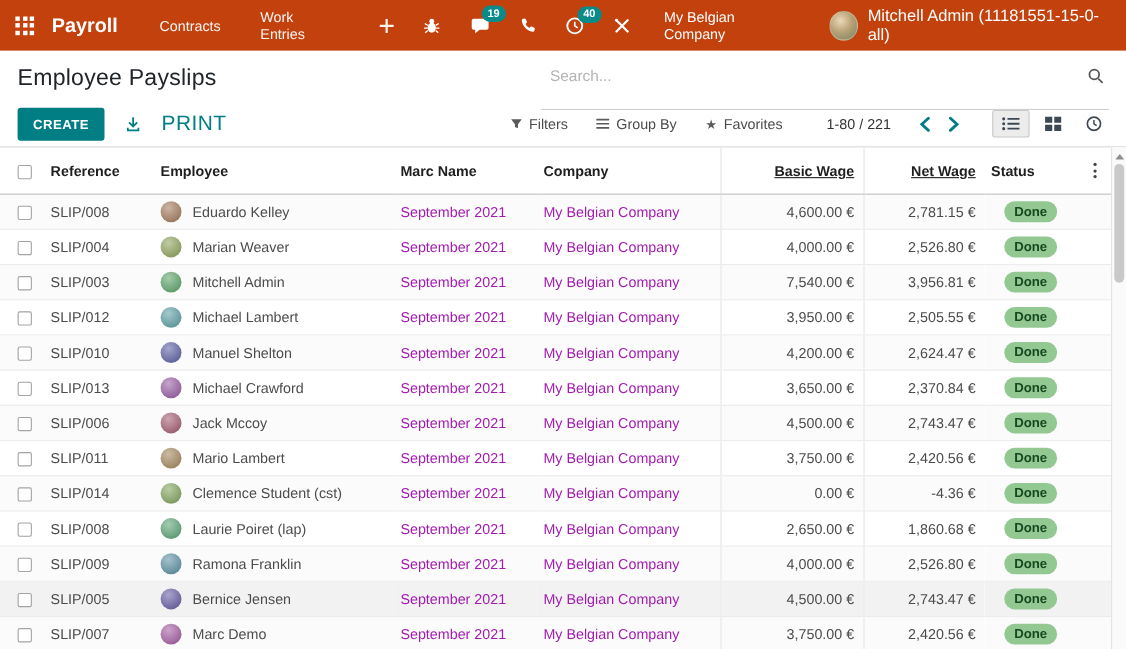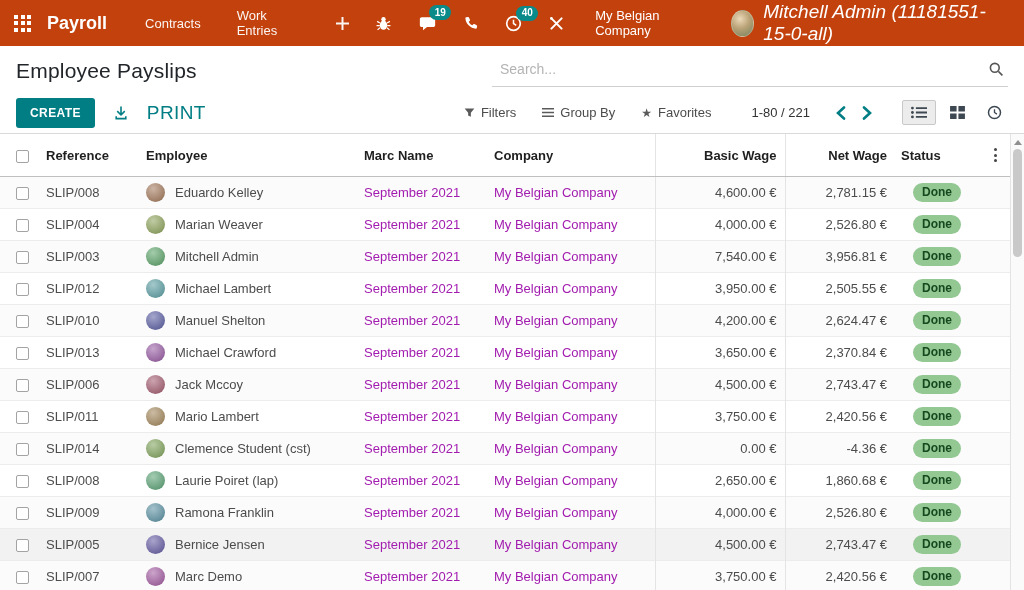--- a/index.html
+++ b/index.html
@@ -18,27 +18,27 @@
   .plus-btn { margin-right:0; display:flex; align-items:center; cursor:pointer; }
   .top-spacer { flex:1; }
   .sys-icon { position:relative; margin-left:26px; display:flex; align-items:center; cursor:pointer; }
   .sys-badge { position:absolute; top:-9px; left:11px; background:#0b8a8a; color:#fff;
     font-size:10px; font-weight:bold; padding:1.5px 5.5px; border-radius:9px; line-height:1.2; }
   .top-company { font-size:13px; margin-left:30px; cursor:pointer; }
   .top-user { display:flex; align-items:center; margin-left:30px; cursor:pointer; }
   .avatar-top { width:27px; height:27px; border-radius:50%; margin-right:9px;
     background:radial-gradient(circle at 38% 32%, #ecd9b8 0%, #b9a277 45%, #73815c 100%);
     border:1px solid rgba(255,255,255,.25); }
-  .user-name { font-size:19px;font-style:italic; }
+  .user-name { font-size:15px; }
 
   
   .page-head { display:flex; align-items:flex-start; padding:13px 16px 0 16px; height:46px; }
   .page-title { font-size:21px; font-weight:400; color:#212529; letter-spacing:.2px; }
   .search-wrap { margin-left:auto; width:516px; display:flex; align-items:center;
-    border-bottom:1px solid #d0d0d0; padding:2px 4px 9px 8px; }
+    border-bottom:1px solid #d0d0d0; padding:2px 4px 22px 8px; }
   .search-input { border:none; outline:none; flex:1; font-size:14px; color:#444;
     font-family:"Liberation Sans",sans-serif; background:transparent; }
   .search-input::placeholder { color:#b3b3b3; }
 
   
   .control-bar { display:flex; align-items:center; padding:0 14px 0 16px; height:42px;
     border-bottom:1px solid #d9d9d9; }
   .btn-create { background:#017e84; color:#fff; border:none; border-radius:3px;
     font-size:12px; font-weight:bold; letter-spacing:.4px; padding:8px 14px;
     cursor:pointer; font-family:"Liberation Sans",sans-serif; }
@@ -57,21 +57,21 @@
   .vs-btn.active { background:#ececec; border:1px solid #c8c8c8; border-radius:2px; }
 
   
   .table-wrap { position:relative; }
   table { border-collapse:collapse; table-layout:fixed; width:1010px; }
   col.c-check{width:40px} col.c-ref{width:100px} col.c-emp{width:218px}
   col.c-batch{width:130px} col.c-comp{width:167px} col.c-basic{width:130px}
   col.c-net{width:110px} col.c-status{width:85px} col.c-dots{width:30px}
   thead th { font-size:13px; font-weight:bold; color:#1f1f1f; text-align:left;
     padding:13px 6px 12px 6px; border-bottom:1px solid #bfbfbf; white-space:nowrap; }
-  thead th.num { text-align:right; }
+  thead th.num { text-align:right;text-decoration:underline; }
   th.c1, td.c1 { padding-left:16px; }
   tbody td { font-size:13px; color:#4c4c4c; padding:6px 6px; border-top:1px solid #ececec;
     white-space:nowrap; overflow:hidden; height:31px; }
   tbody tr:first-child td { border-top:none; }
   tbody tr:nth-child(odd) { background:#fbfbfb; }
   tbody tr:nth-child(12) { background:#f2f2f2; }
   td.num, th.num { border-left:1px solid #e4e4e4; text-align:right; padding-right:8px; }
   td.muted { color:#a21caf; }
   .emp-cell { display:flex; align-items:center; }
   .avatar-sm { width:19px; height:19px; border-radius:50%; margin-right:10px; flex:none; }

